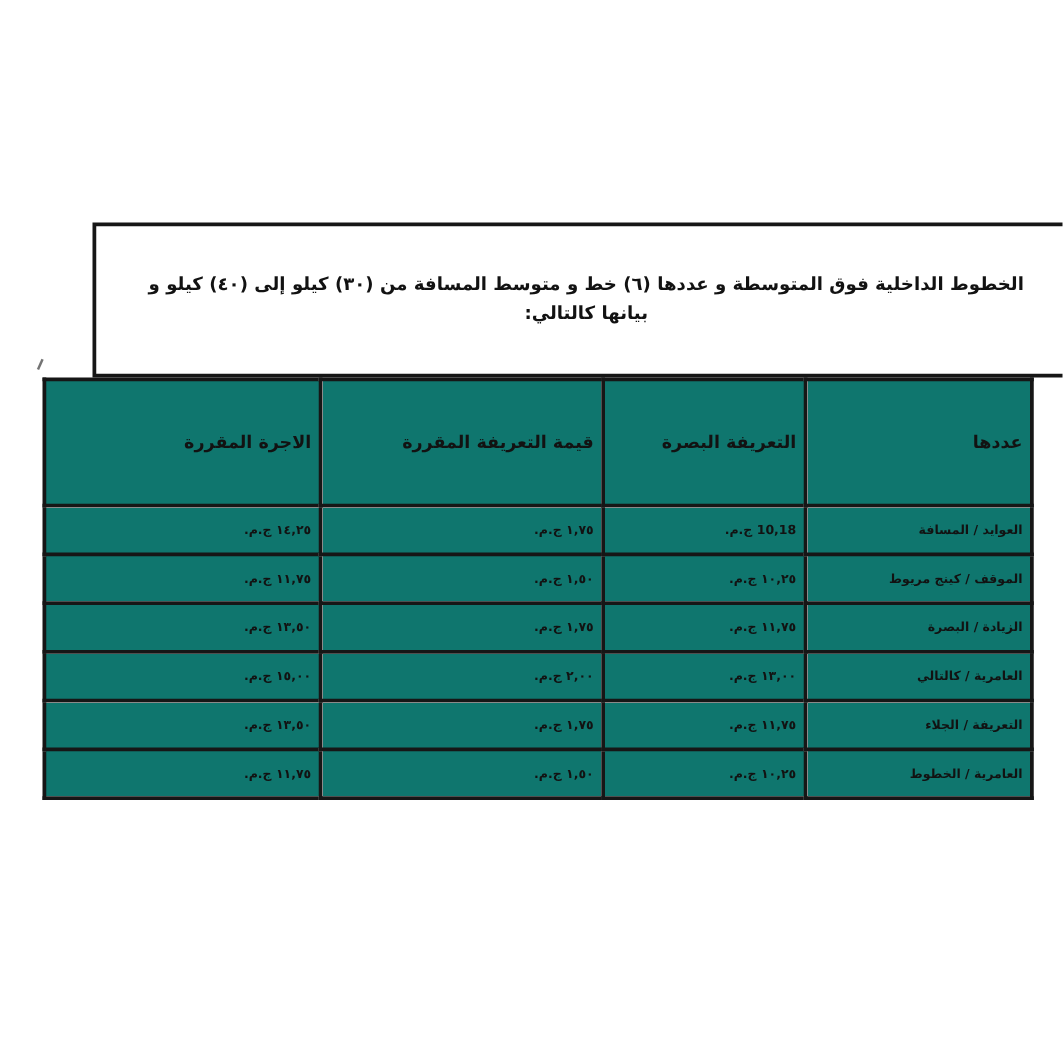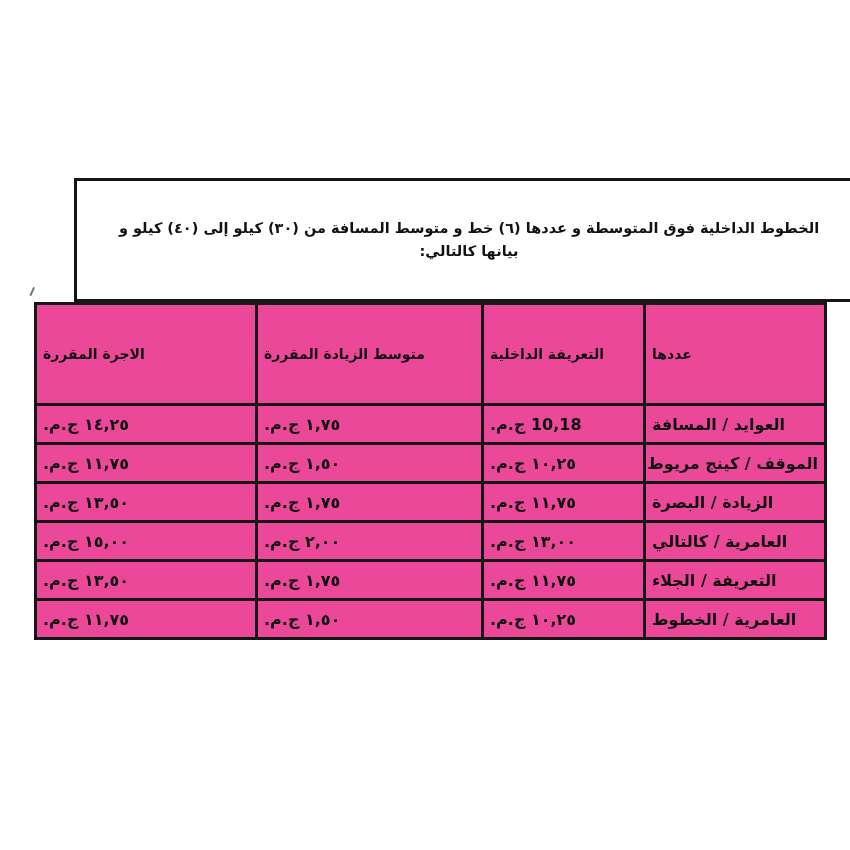--- a/index.html
+++ b/index.html
@@ -46,36 +46,36 @@
     left: 34px;
     top: 302px;
     width: 790px;
     border-collapse: collapse;
     table-layout: fixed;
     direction: rtl;
   }
   .data-table th,
   .data-table td {
     border: 3px solid #161616;
-    text-align: left;
+    text-align: right;
     vertical-align: middle;
     font-weight: 700;
     color: #121212;
-    background: #ec4899;
+    background: #0f766e;
     padding: 0 6px;
     overflow: hidden;
     white-space: nowrap;
   }
   .data-table thead th {
     height: 98px;
     font-size: 14px;
   }
   .data-table tbody td {
     height: 36px;
-    font-size: 16px;
+    font-size: 10px;
   }
   .scan-artifact {
     position: absolute;
     left: 31px;
     top: 288px;
     width: 5px;
     height: 9px;
     border-left: 2px solid #2a2a2a;
     transform: rotate(24deg);
     opacity: 0.65;
@@ -93,22 +93,22 @@
   <table class="data-table" dir="rtl">
     <colgroup>
       <col style="width:181px">
       <col style="width:162px">
       <col style="width:226px">
       <col style="width:221px">
     </colgroup>
     <thead>
       <tr>
         <th>عددها</th>
-        <th>التعريفة الداخلية</th>
-        <th>متوسط الزيادة المقررة</th>
+        <th>التعريفة البصرة</th>
+        <th>قيمة التعريفة المقررة</th>
         <th>الاجرة المقررة</th>
       </tr>
     </thead>
     <tbody>
         <tr>
           <td>العوايد / المسافة</td>
           <td>10,18 ج.م.</td>
           <td>١,٧٥ ج.م.</td>
           <td>١٤,٢٥ ج.م.</td>
         </tr>

